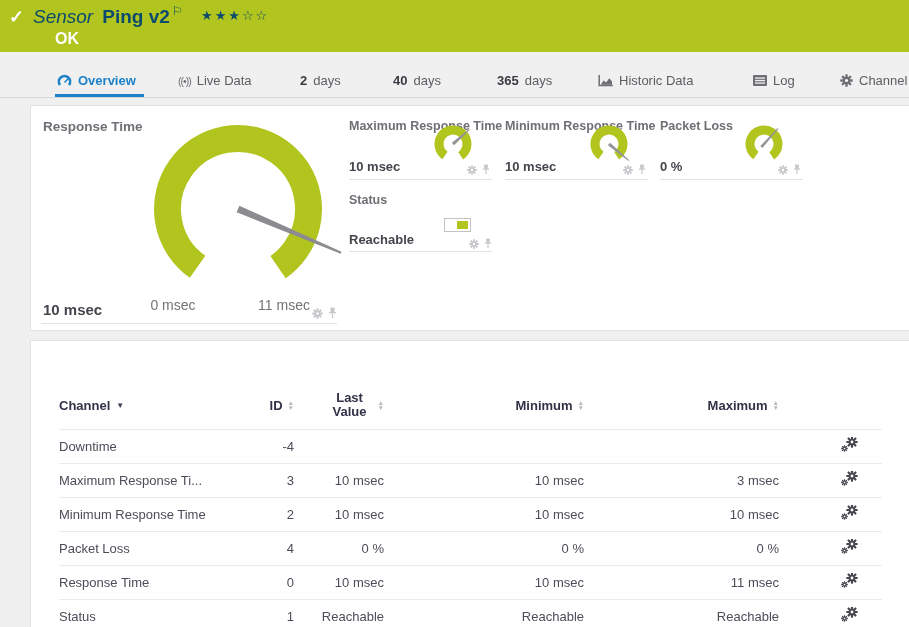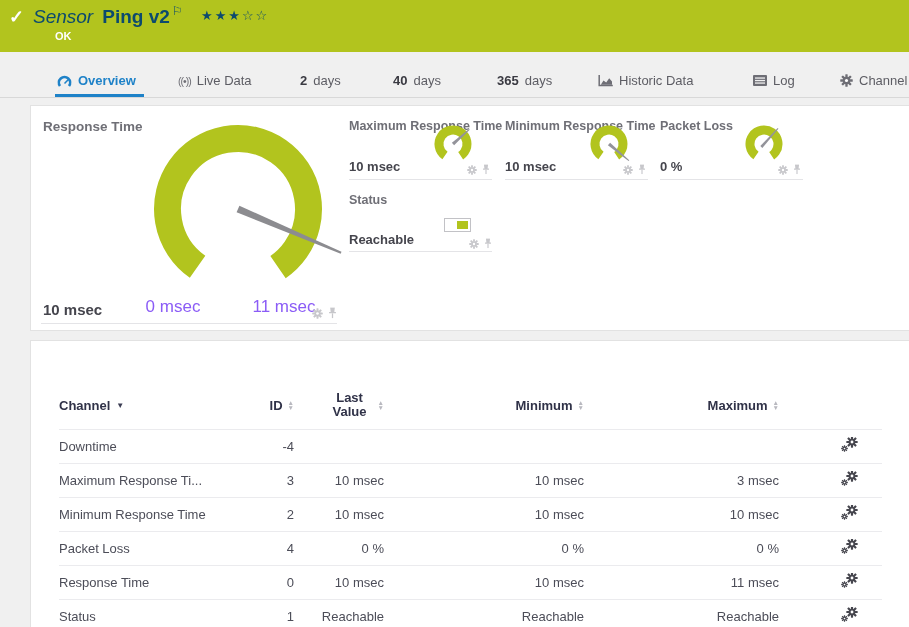--- a/index.html
+++ b/index.html
@@ -9,38 +9,38 @@
     -webkit-font-smoothing:antialiased;
   }
   
   .topbar{position:absolute;left:0;top:0;width:909px;height:52px;background:#b2c41e;}
   .check{position:absolute;left:9px;top:6px;color:#fff;font-size:18px;font-weight:bold;}
   .sensorline{position:absolute;left:33px;top:4px;color:#0c4a6e;white-space:nowrap;}
   .sensorline .kind{font-style:italic;font-size:19px;font-weight:400;margin-right:9px;}
   .sensorline .name{font-size:19px;font-weight:700;}
   .sensorline .flag{font-size:12px;vertical-align:8px;margin-left:2px;}
   .sensorline .stars{font-size:13px;letter-spacing:2px;margin-left:14px;vertical-align:3px;}
-  .okline{position:absolute;left:55px;top:30px;color:#fff;font-size:11px;font-weight:700;}
+  .okline{position:absolute;left:55px;top:30px;color:#fff;font-size:16px;font-weight:700;}
   
   .tabstrip{position:absolute;left:0;top:52px;width:909px;height:45px;background:#f0f0f0;border-bottom:1px solid #d8d8d8;}
   .tab{position:absolute;bottom:9px;display:flex;align-items:center;gap:6px;font-size:13px;color:#5d5d64;cursor:pointer;white-space:nowrap;}
   .tab .num{font-weight:700;color:#3a3a42;}
   .tab.active{color:#1e82c8;font-weight:700;}
   .tab.active::after{content:"";position:absolute;left:-2px;right:-8px;bottom:-9px;height:3px;background:#1e82c8;}
-  .t-overview{left:57px;align-items:flex-end;}.t-live{left:178px;}.t-d2{left:300px;}.t-d30{left:393px;}
+  .t-overview{left:57px;}.t-live{left:178px;}.t-d2{left:300px;}.t-d30{left:393px;}
   .t-d365{left:497px;}.t-hist{left:598px;}.t-log{left:753px;}.t-set{left:840px;}
   .liveglyph{font-size:10.5px;letter-spacing:-1px;color:#6e6e75;}
   
   .card{position:absolute;left:30px;width:881px;background:#fff;border:1px solid #e2e2e2;box-sizing:border-box;}
   .card-overview{top:105px;height:226px;}
   .card-table{top:340px;height:300px;}
   
   .rt-title{position:absolute;left:12px;top:13px;font-size:13.5px;font-weight:700;color:#6f6f76;}
   .rt-gauge{position:absolute;left:120px;top:18px;}
-  .g-min,.g-max{position:absolute;top:191px;transform:translateX(-50%);font-size:17px;color:#8b5cf6;text-align:center;}
+  .g-min,.g-max{position:absolute;top:191px;transform:translateX(-50%);font-size:14px;color:#737373;text-align:center;}
   .g-min{left:142px;}.g-max{left:253px;}
   .rt-value{position:absolute;left:12px;top:195px;font-size:15px;font-weight:700;color:#45454d;}
   .icons{position:absolute;display:flex;gap:5px;align-items:center;color:#c7c7cb;}
   .rt-icons{left:281px;top:201px;}
   .rt-div{position:absolute;left:10px;top:217px;width:296px;height:1px;background:#e4e4e7;}
   
   .mcol{position:absolute;top:0;width:145px;height:226px;}
   .mcol1{left:318px;}.mcol2{left:474px;}.mcol3{left:629px;}
   .m-title{position:absolute;left:0;top:13px;font-size:12.5px;font-weight:700;color:#6f6f76;white-space:nowrap;}
   .m-gauge{position:absolute;left:81px;top:16px;}

